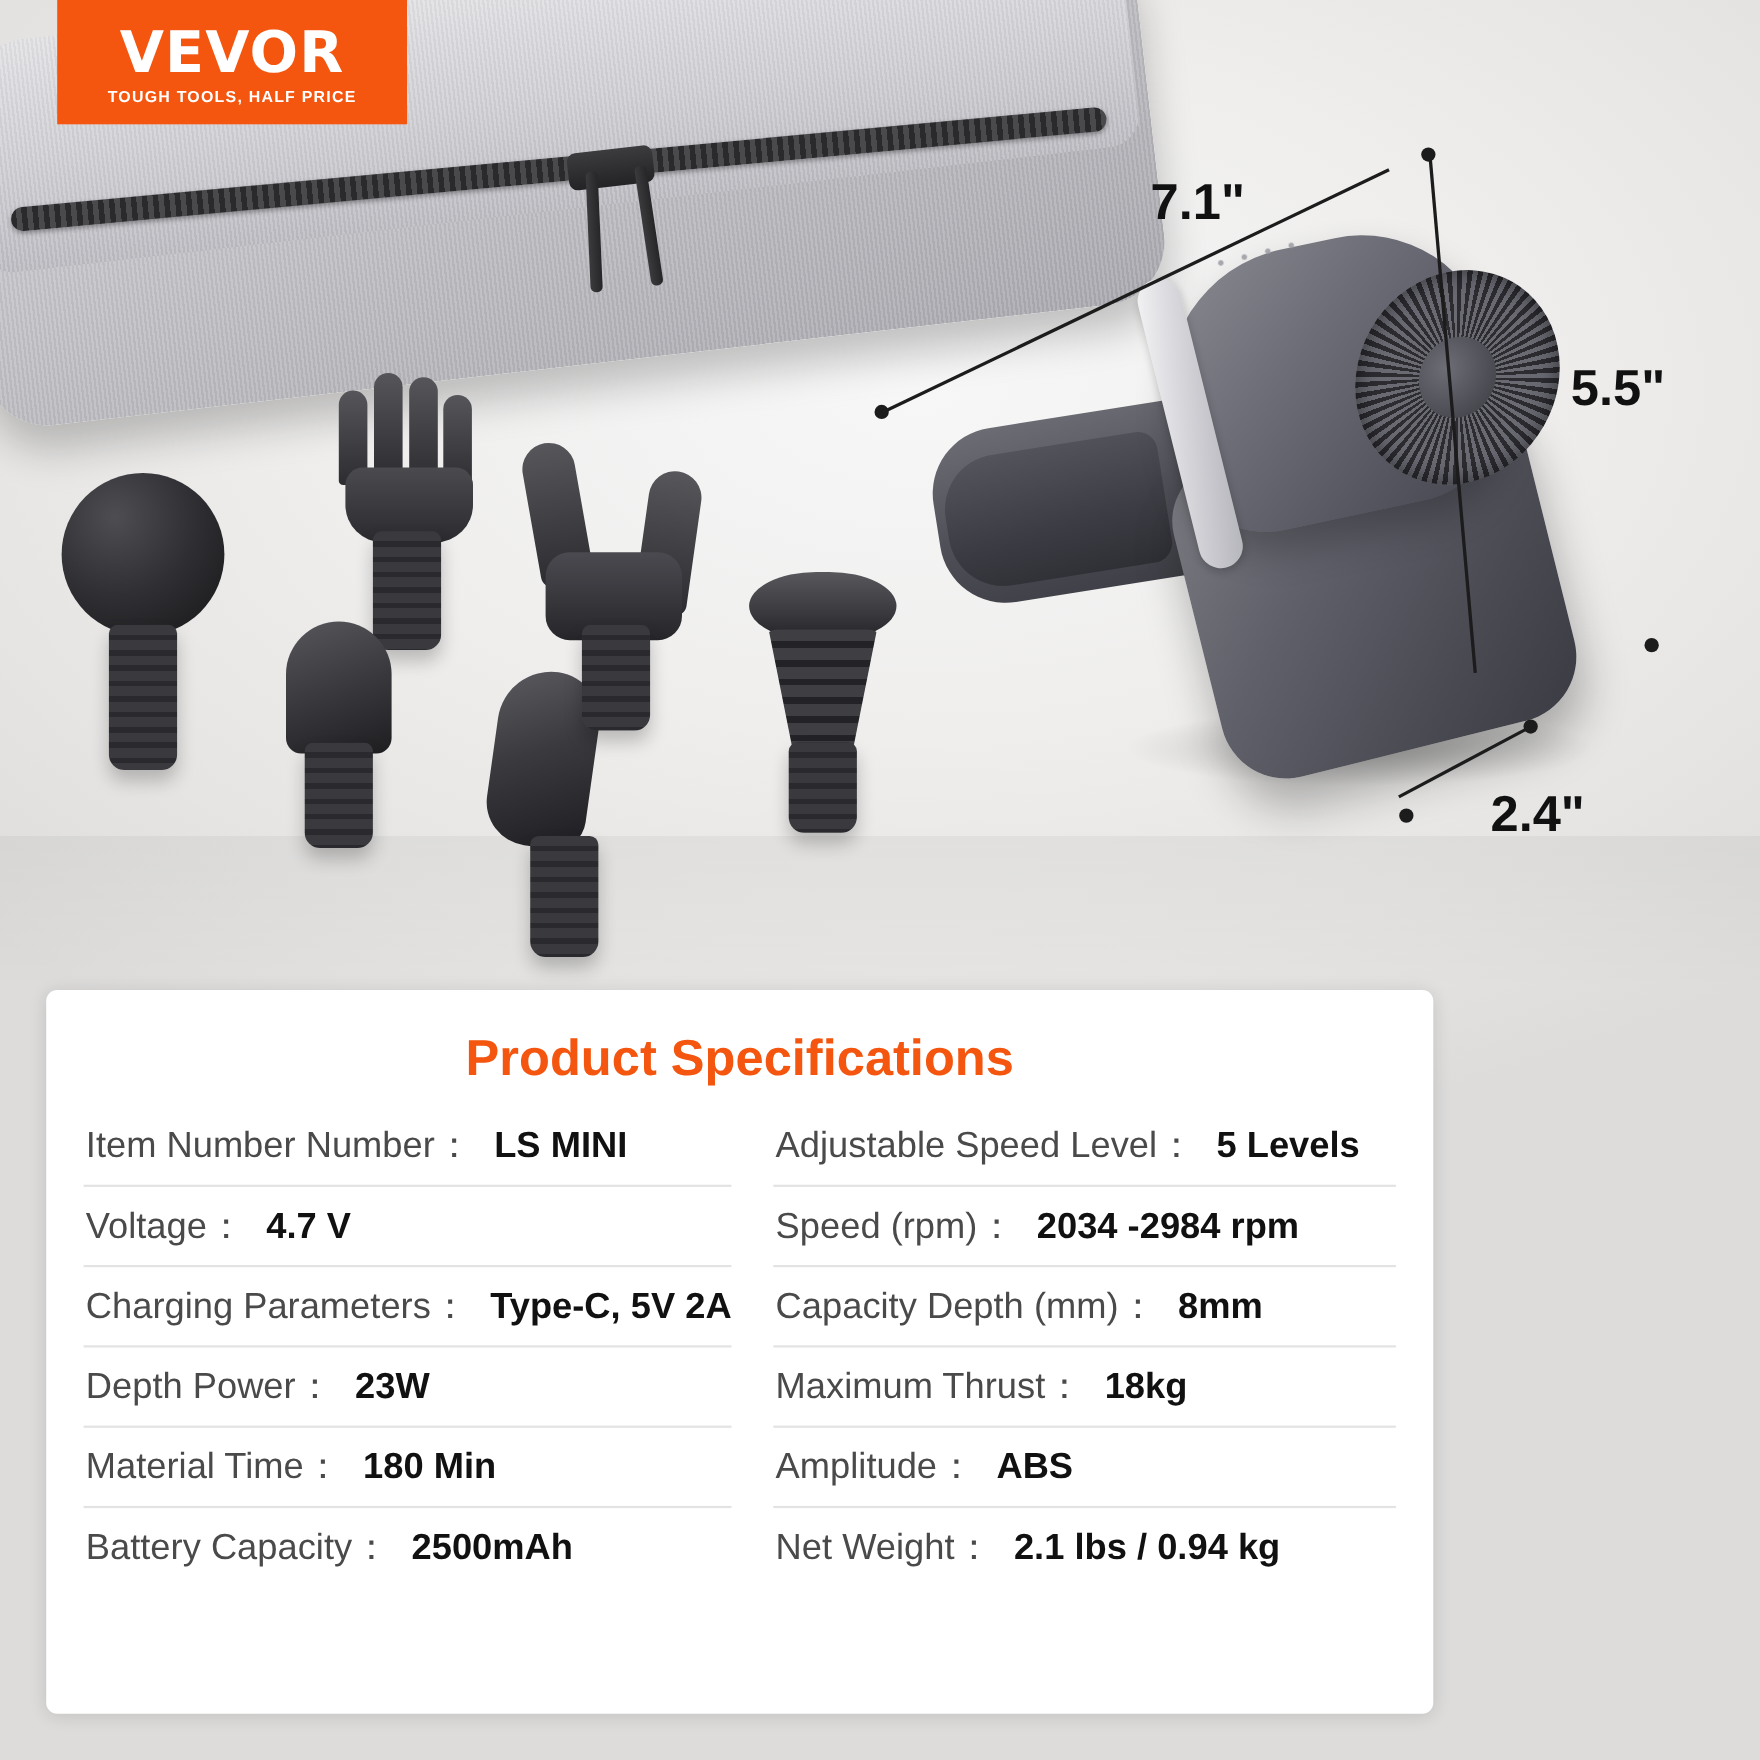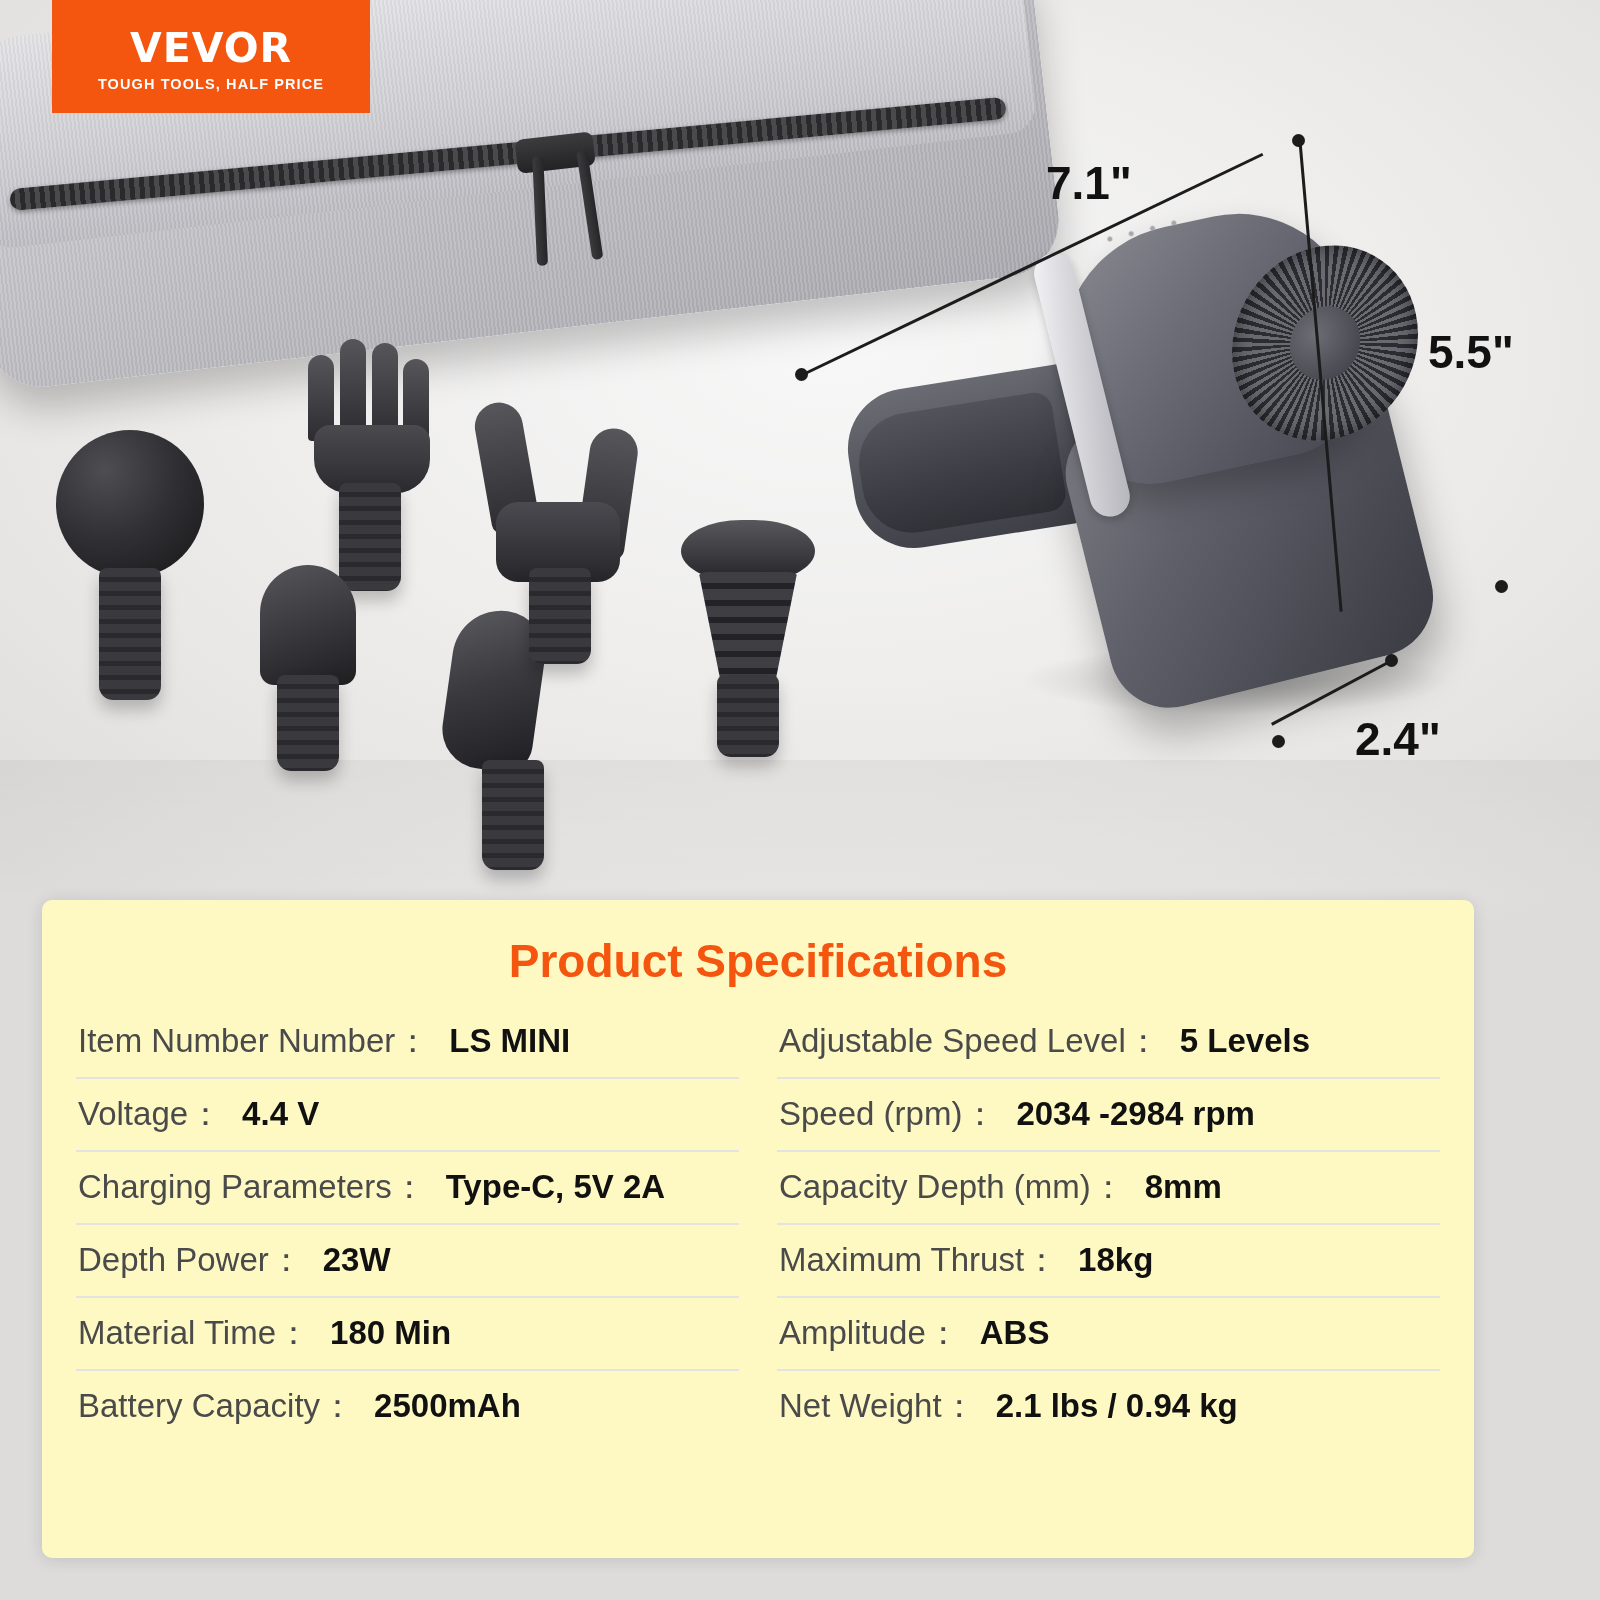--- a/index.html
+++ b/index.html
@@ -42,21 +42,21 @@
     background: #f4550f;
     display: flex;
     flex-direction: column;
     align-items: center;
     justify-content: center;
     box-sizing: border-box;
     padding-top: 6px;
   }
   .brand-name {
     color: #ffffff;
-    font-size: 41px;
+    font-size: 52px;
     font-weight: bold;
     letter-spacing: 1px;
     line-height: 1;
     font-family: "DejaVu Sans", sans-serif;
   }
   .brand-tag {
     color: #ffffff;
     font-size: 14.5px;
     font-weight: bold;
     letter-spacing: 1.1px;
@@ -315,22 +315,22 @@
     font-weight: bold;
     color: #111111;
     font-family: "Liberation Sans", sans-serif;
     white-space: nowrap;
   }
 
   
   .spec-card {
     position: absolute;
     left: 42px; top: 900px;
-    width: 1432px; height: 658px;
-    background: #fef9c3;
+    width: 1261px; height: 658px;
+    background: #ffffff;
     border-radius: 10px;
     box-shadow: 0 2px 16px rgba(0,0,0,0.12);
     box-sizing: border-box;
     padding: 26px 34px 20px 34px;
   }
   .spec-title {
     text-align: center;
     color: #f4550f;
     font-size: 46px;
     font-weight: bold;
@@ -467,21 +467,21 @@
       </div>
       <div class="spec-row">
         <span class="spec-label">Adjustable Speed Level</span>
         <span class="spec-colon">：</span>
         <span class="spec-value">5 Levels</span>
       </div>
 
       <div class="spec-row">
         <span class="spec-label">Voltage</span>
         <span class="spec-colon">：</span>
-        <span class="spec-value">4.4 V</span>
+        <span class="spec-value">4.7 V</span>
       </div>
       <div class="spec-row">
         <span class="spec-label">Speed (rpm)</span>
         <span class="spec-colon">：</span>
         <span class="spec-value">2034 -2984  rpm</span>
       </div>
 
       <div class="spec-row">
         <span class="spec-label">Charging Parameters</span>
         <span class="spec-colon">：</span>

